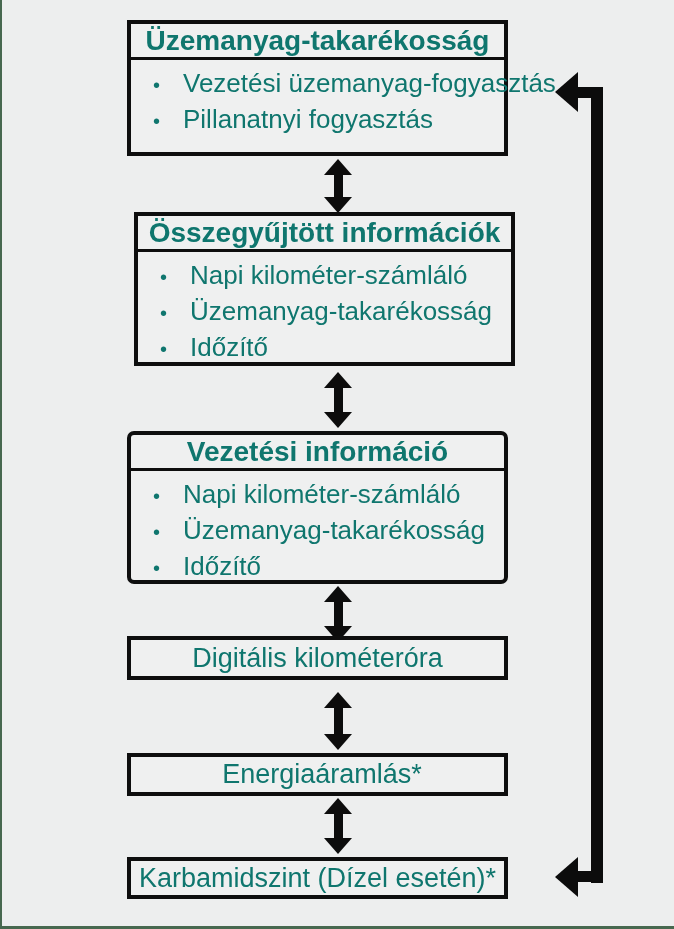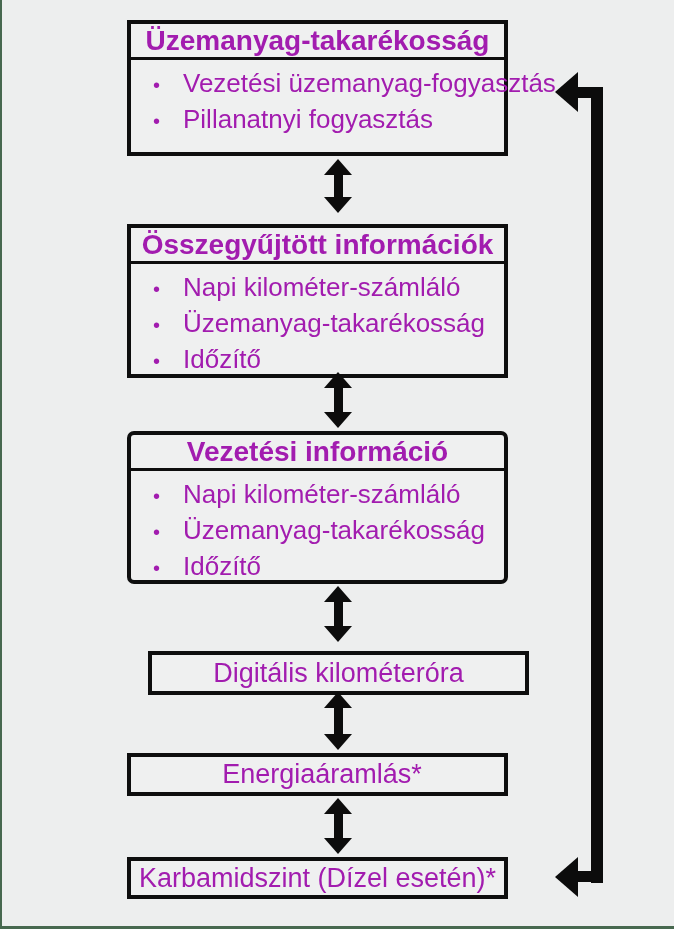--- a/index.html
+++ b/index.html
@@ -18,21 +18,21 @@
   .edge-bottom { position: absolute; left: 0; bottom: 0; width: 674px; height: 3px; }
 
   
   .box {
     position: absolute;
     left: 127px;
     width: 381px;
     box-sizing: border-box;
     border: 4px solid #0e0e0e;
     background: #eff0f0;
-    color: #a21caf;
+    color: #0f766e;
   }
   .box-title {
     height: 33px;
     line-height: 33px;
     border-bottom: 3px solid #0e0e0e;
     text-align: center;
     font-weight: bold;
     font-size: 28px;
     white-space: nowrap;
     overflow: hidden;
@@ -50,23 +50,23 @@
     font-size: 20px;
     flex: 0 0 30px;
   }
   .box-label {
     font-size: 27px;
     text-align: center;
     white-space: nowrap;
     overflow: hidden;
   }
   .b1 { top: 20px;  height: 136px; }
-  .b2 { top: 224px; height: 154px; }
+  .b2 { top: 212px; height: 154px; margin-left: 7px; }
   .b3 { top: 431px; height: 153px; border-radius: 7px; }
-  .b4 { top: 651px; height: 44px; margin-left: 21px;  }
+  .b4 { top: 636px; height: 44px;  }
   .b5 { top: 753px; height: 43px;  }
   .b6 { top: 857px; height: 42px;  }
   .b4 .box-label { line-height: 36px; }
   .b5 .box-label { line-height: 35px; margin-left: 9px; }
   .b6 .box-label { line-height: 34px; }
 
   
   .varrow {
     position: absolute;
     left: 324px;

